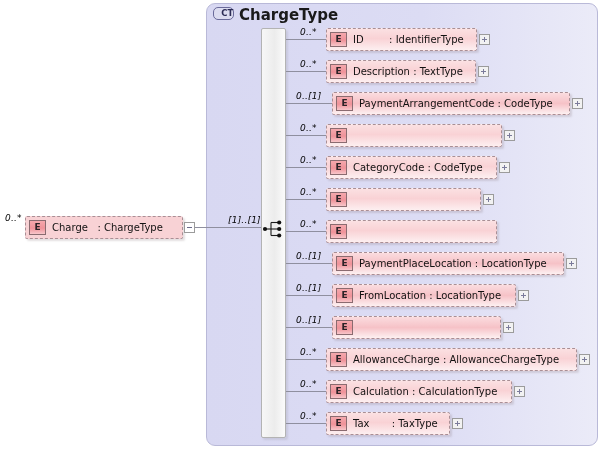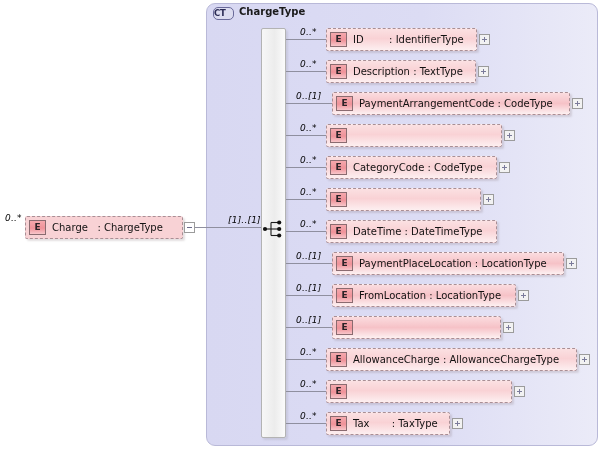--- a/index.html
+++ b/index.html
@@ -124,27 +124,27 @@
     left: 213px; top: 7px;
     width: 21px; height: 13px;
     box-sizing: border-box;
     border: 1px solid #6a6a9a;
     border-radius: 5px;
     background: #dcdcf0;
     color: #2b2b55;
     font-size: 8.5px;
     font-weight: bold;
     line-height: 11px;
-    text-align: left;
+    text-align: right;
     letter-spacing: -0.2px;
   }
   .ct-title {
     position: absolute;
     left: 239px; top: 6px;
-    font-size: 10px;
+    font-size: 15px;
     font-weight: bold;
     color: #1a1a1a;
     white-space: nowrap;
   }
 
   
   #seqbox {
     position: absolute;
     left: 261px; top: 28px;
     width: 25px; height: 410px;
@@ -244,21 +244,20 @@
       <div class="hline" style="left: 286px; top: 199px; width: 40px;"></div>
       <div class="occ" style="left: 300px; top: 187px;">0..*</div>
       <div class="elem-outer opt" style="left: 326px; top: 188px; width: 155px; height: 23px;">
         <span class="ebadge">E</span>
       </div>
       <div class="plus" style="left: 483px; top: 194px;"></div>
       <div class="hline" style="left: 286px; top: 231px; width: 40px;"></div>
       <div class="occ" style="left: 300px; top: 219px;">0..*</div>
       <div class="elem-outer opt" style="left: 326px; top: 220px; width: 171px; height: 23px;">
         <span class="ebadge">E</span>
-        <span class="elabel"><span class="ename">DateTime</span><span class="etype"> : DateTimeType</span></span>
       </div>
       <div class="hline" style="left: 286px; top: 263px; width: 46px;"></div>
       <div class="occ" style="left: 296px; top: 251px;">0..[1]</div>
       <div class="elem-outer req" style="left: 332px; top: 252px; width: 232px; height: 23px;">
         <span class="ebadge">E</span>
         <span class="elabel"><span class="ename">PaymentPlaceLocation</span><span class="etype"> : LocationType</span></span>
       </div>
       <div class="plus" style="left: 566px; top: 258px;"></div>
       <div class="hline" style="left: 286px; top: 295px; width: 46px;"></div>
       <div class="occ" style="left: 296px; top: 283px;">0..[1]</div>
@@ -277,20 +276,21 @@
       <div class="occ" style="left: 300px; top: 347px;">0..*</div>
       <div class="elem-outer opt" style="left: 326px; top: 348px; width: 251px; height: 23px;">
         <span class="ebadge">E</span>
         <span class="elabel"><span class="ename">AllowanceCharge</span><span class="etype"> : AllowanceChargeType</span></span>
       </div>
       <div class="plus" style="left: 579px; top: 354px;"></div>
       <div class="hline" style="left: 286px; top: 391px; width: 40px;"></div>
       <div class="occ" style="left: 300px; top: 379px;">0..*</div>
       <div class="elem-outer opt" style="left: 326px; top: 380px; width: 186px; height: 23px;">
         <span class="ebadge">E</span>
+        <span class="elabel"><span class="ename">Calculation</span><span class="etype"> : CalculationType</span></span>
       </div>
       <div class="plus" style="left: 514px; top: 386px;"></div>
       <div class="hline" style="left: 286px; top: 423px; width: 40px;"></div>
       <div class="occ" style="left: 300px; top: 411px;">0..*</div>
       <div class="elem-outer opt" style="left: 326px; top: 412px; width: 124px; height: 23px;">
         <span class="ebadge">E</span>
         <span class="elabel"><span class="ename">Tax</span><span class="etype">       : TaxType</span></span>
       </div>
       <div class="plus" style="left: 452px; top: 418px;"></div>
     </div>

